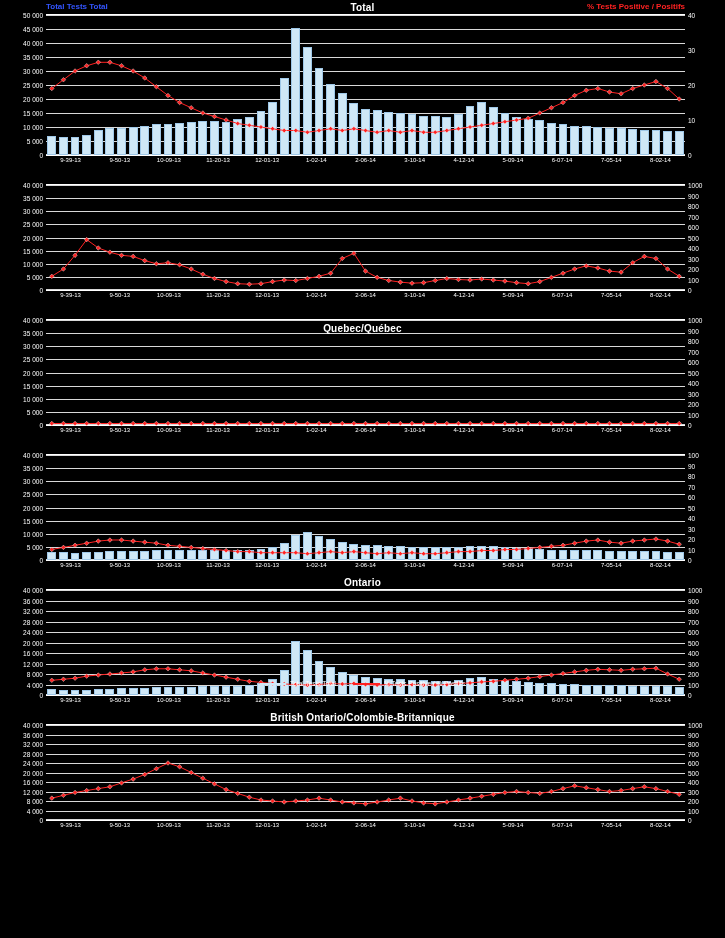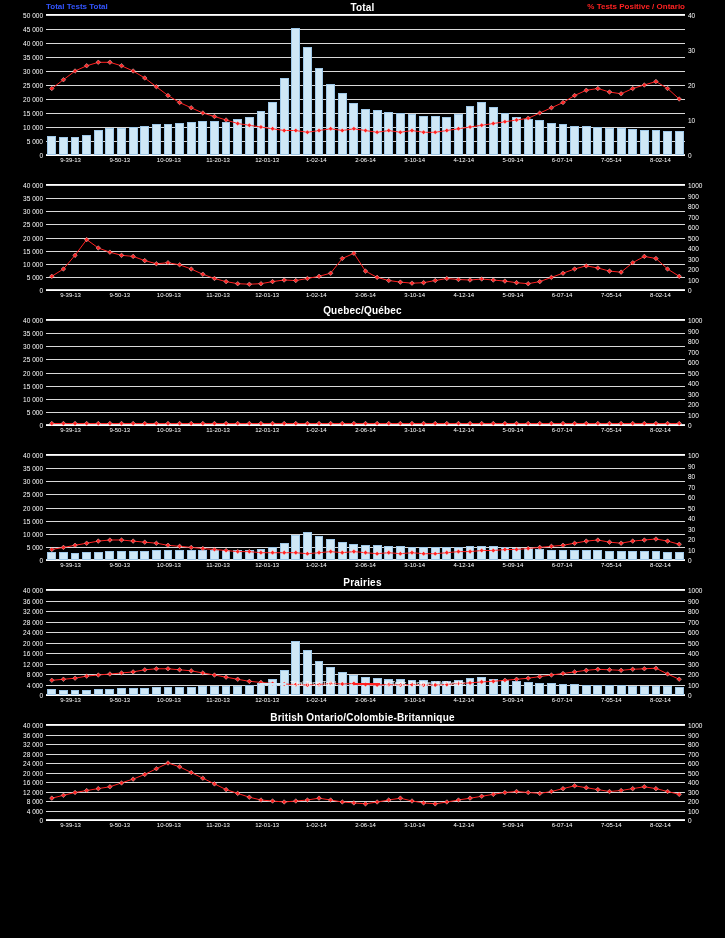--- a/index.html
+++ b/index.html
@@ -23,21 +23,21 @@
   .legend span.sw1{display:inline-block;width:26px;height:2px;background:#cfe8f7;vertical-align:middle;margin-right:4px;}
   .legend span.sw2{display:inline-block;width:26px;height:2px;background:#ff2222;vertical-align:middle;margin:0 4px 0 16px;position:relative;}
   .legend .lbl{vertical-align:middle;}
   .diamond{fill:#ff2222;stroke:#ffffff;stroke-width:.4;}
 </style>
 </head>
 <body>
 
 <div class="page">
   <div class="hdr-left">Total Tests Total</div>
-  <div class="hdr-right">% Tests Positive / Ontario</div>
+  <div class="hdr-right">% Tests Positive / Positifs</div>
   <div id="panels">
       <div class="panel" style="padding-top: 14px;">
         <div class="title" style="top: 2px;">Total</div>
         <div class="plotwrap">
           <div class="plot" style="height: 140px;">
             <div class="gridline" style="top: 139px;"></div>
             <div class="ylab" style="top: 140px;">0</div>
             <div class="gridline" style="top: 126px;"></div>
             <div class="ylab" style="top: 126px;">5 000</div>
             <div class="gridline" style="top: 112px;"></div>
@@ -298,21 +298,21 @@
           <div class="xtick" style="left: 319.5px;">2-06-14</div>
           <div class="xtick" style="left: 368.654px;">3-10-14</div>
           <div class="xtick" style="left: 417.808px;">4-12-14</div>
           <div class="xtick" style="left: 466.962px;">5-09-14</div>
           <div class="xtick" style="left: 516.115px;">6-07-14</div>
           <div class="xtick" style="left: 565.269px;">7-05-14</div>
           <div class="xtick" style="left: 614.423px;">8-02-14</div>
         </div>
       </div>
       <div class="panel" style="padding-top: 14px;">
-        <div class="title" style="top: 0;">Quebec/Québec</div>
+        <div class="title" style="top: 18px;">Quebec/Québec</div>
         <div class="plotwrap">
           <div class="plot" style="height: 105px;">
             <div class="gridline" style="top: 104px;"></div>
             <div class="ylab" style="top: 105px;">0</div>
             <div class="gridline" style="top: 91.875px;"></div>
             <div class="ylab" style="top: 91.875px;">5 000</div>
             <div class="gridline" style="top: 78.75px;"></div>
             <div class="ylab" style="top: 78.75px;">10 000</div>
             <div class="gridline" style="top: 65.625px;"></div>
             <div class="ylab" style="top: 65.625px;">15 000</div>
@@ -572,21 +572,21 @@
           <div class="xtick" style="left: 319.5px;">2-06-14</div>
           <div class="xtick" style="left: 368.654px;">3-10-14</div>
           <div class="xtick" style="left: 417.808px;">4-12-14</div>
           <div class="xtick" style="left: 466.962px;">5-09-14</div>
           <div class="xtick" style="left: 516.115px;">6-07-14</div>
           <div class="xtick" style="left: 565.269px;">7-05-14</div>
           <div class="xtick" style="left: 614.423px;">8-02-14</div>
         </div>
       </div>
       <div class="panel" style="padding-top: 14px;">
-        <div class="title" style="top: 2px;">Prairies</div>
+        <div class="title" style="top: 2px;">Ontario</div>
         <div class="plotwrap">
           <div class="plot" style="height: 105px;">
             <div class="gridline" style="top: 104px;"></div>
             <div class="ylab" style="top: 105px;">0</div>
             <div class="gridline" style="top: 94.5px;"></div>
             <div class="ylab" style="top: 94.5px;">4 000</div>
             <div class="gridline" style="top: 84px;"></div>
             <div class="ylab" style="top: 84px;">8 000</div>
             <div class="gridline" style="top: 73.5px;"></div>
             <div class="ylab" style="top: 73.5px;">12 000</div>

